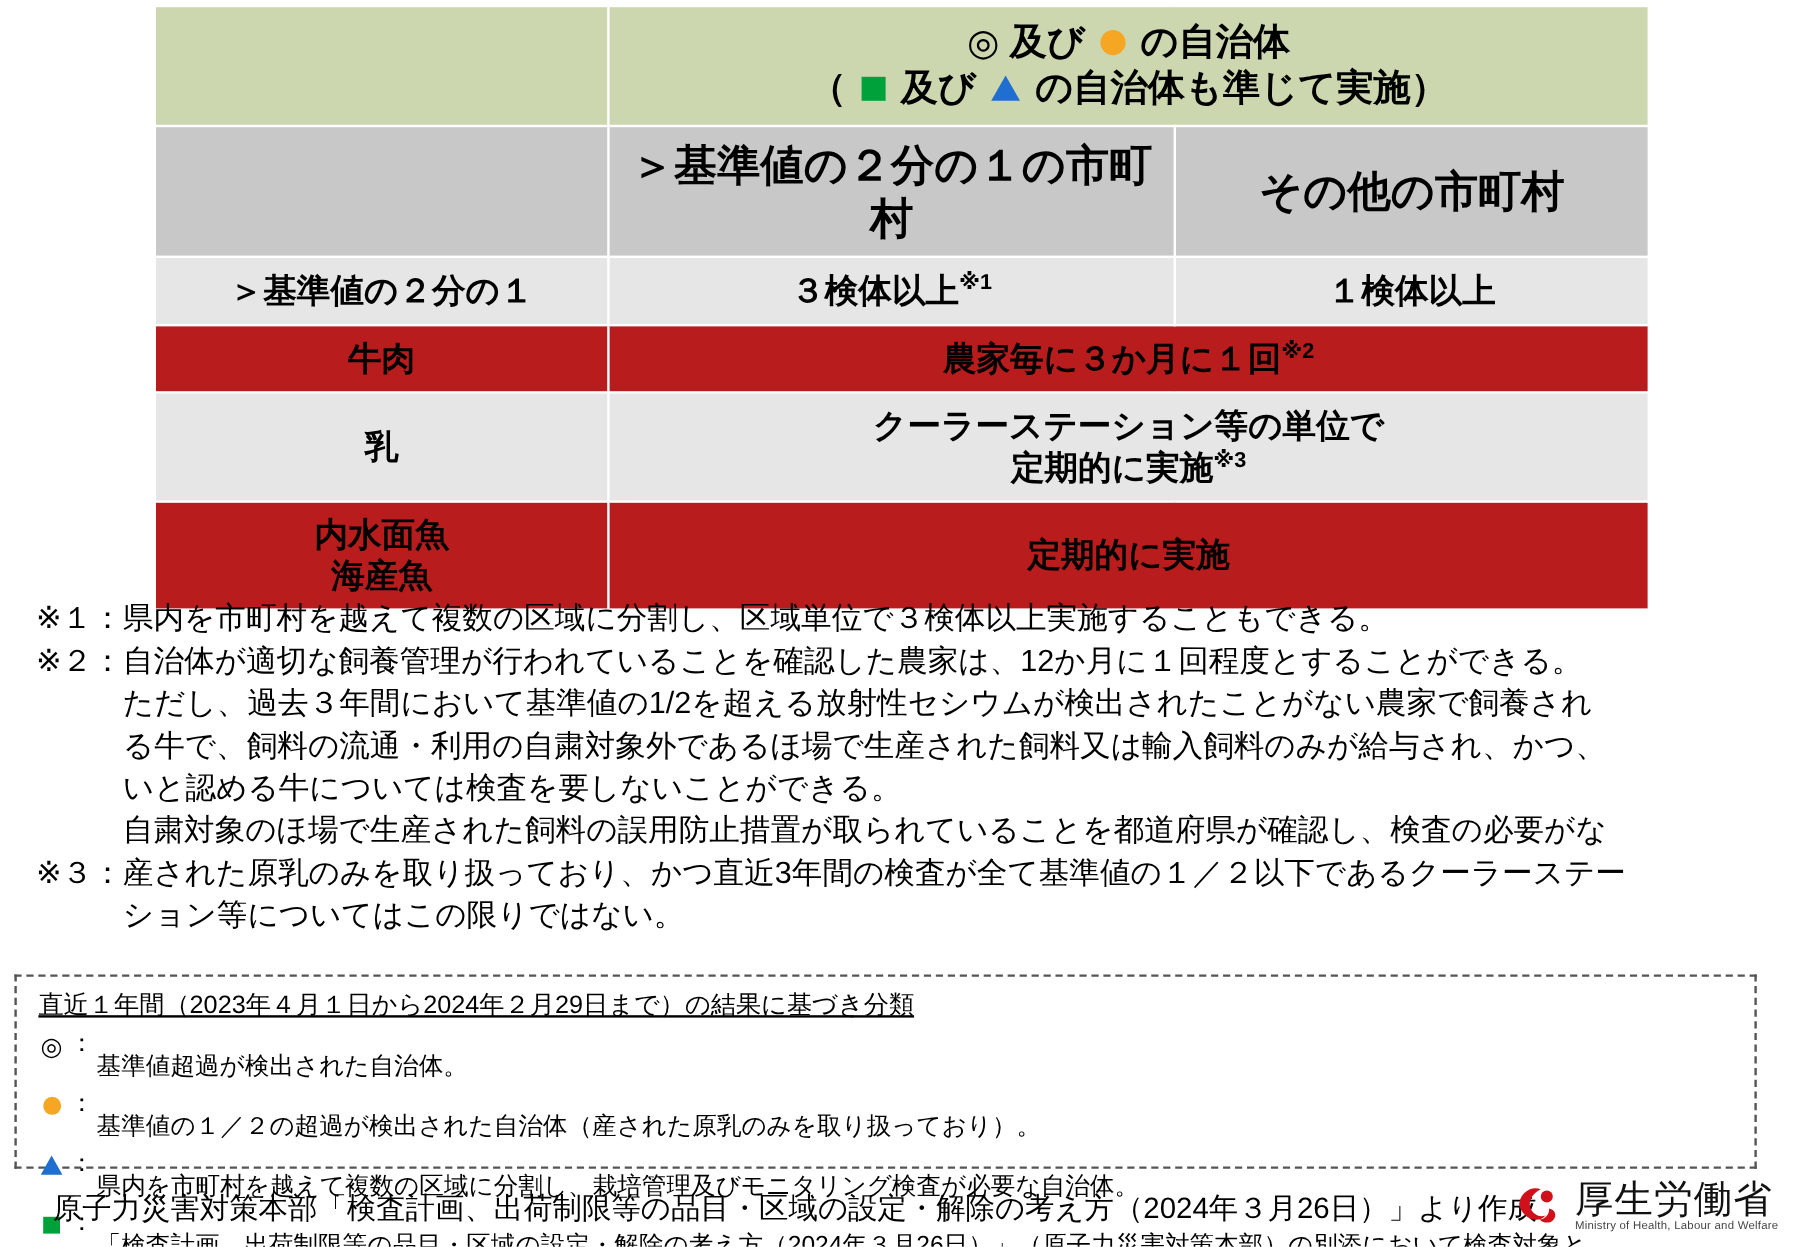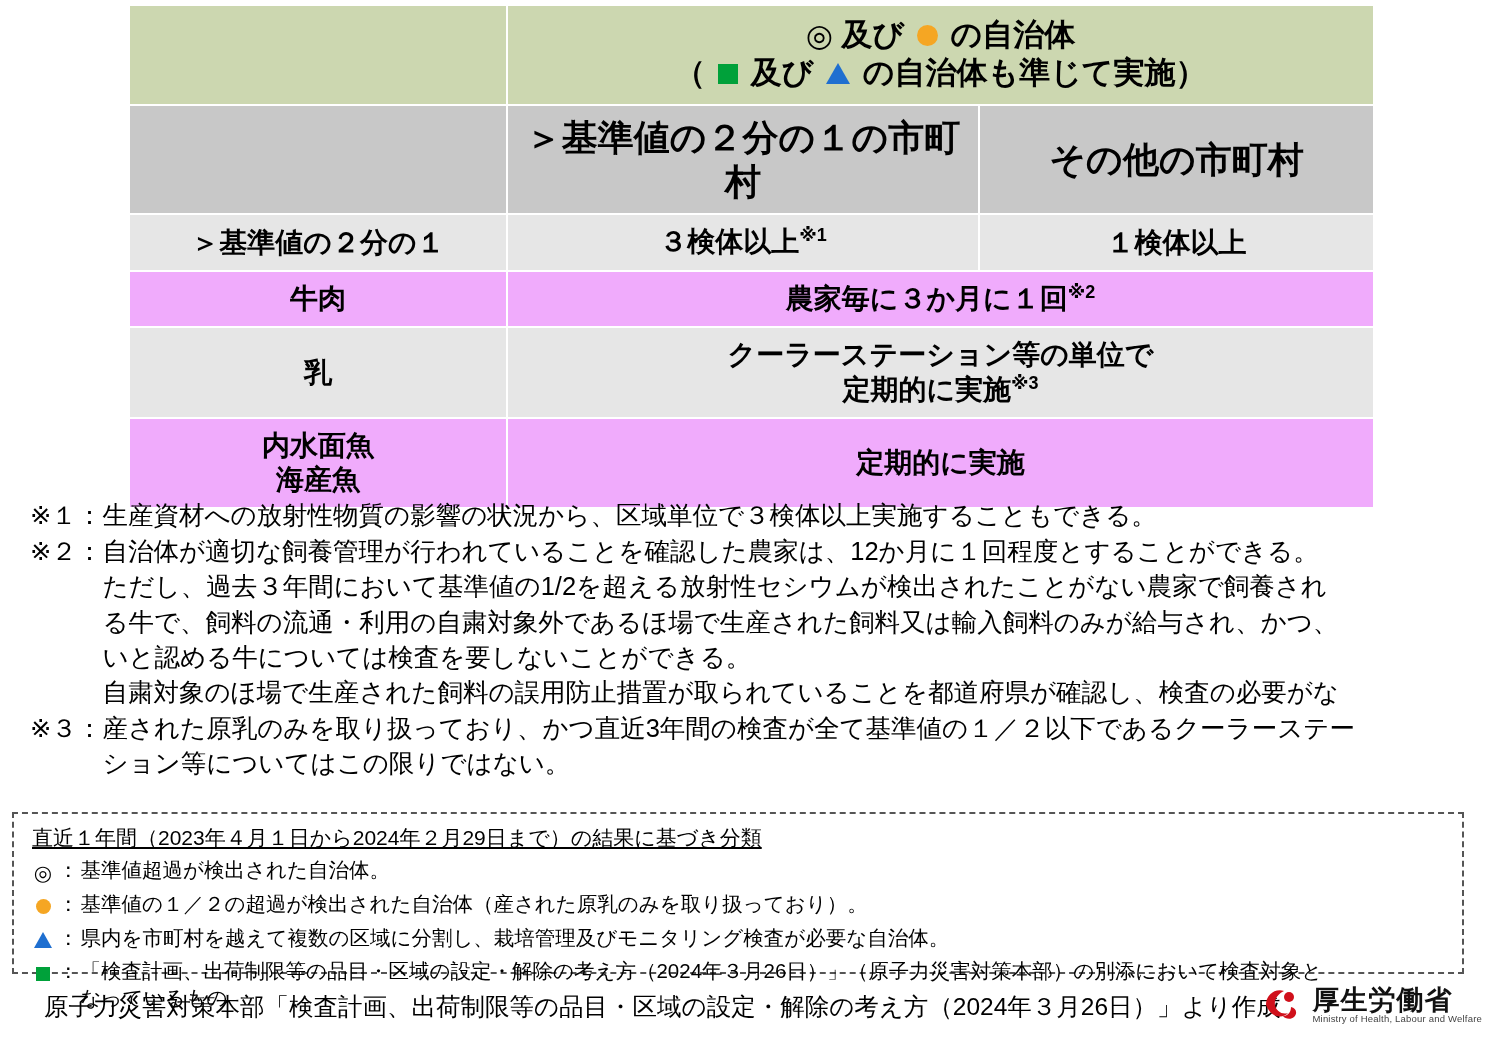--- a/index.html
+++ b/index.html
@@ -29,21 +29,21 @@
     line-height: 1.22;
   }
   .c-head {
     background: #ccd7b0;
     font-size: 31px;
     padding: 10px 6px 12px 6px;
   }
   .c-green-blank { background: #ccd7b0; }
   .c-grey-dark { background: #c8c8c8; font-size: 36px; padding: 10px 6px; }
   .c-grey-light { background: #e6e6e6; font-size: 28px; padding: 10px 6px; }
-  .c-grey-mid { background: #f0abfc; font-size: 28px; padding: 10px 6px; }
+  .c-grey-mid { background: #b91c1c; font-size: 28px; padding: 10px 6px; }
 
   .w-left { width: 378px; }
   .w-mid  { width: 472px; }
   .w-right{ width: 395px; }
 
   .mk { display: inline-block; vertical-align: -1px; }
   .mk-dbl {
     color: #000; font-size: 31px; line-height: 1;
   }
   .mk-circle {
@@ -89,40 +89,40 @@
     text-decoration: underline;
     margin: 2px 0 6px 4px;
     font-size: 21px;
   }
   .legend-row { display: flex; align-items: flex-start; margin-bottom: 4px; }
   .legend-mark {
     flex: 0 0 auto; width: 30px; text-align: center;
     padding-top: 3px;
   }
   .legend-colon { flex: 0 0 auto; padding-right: 2px; }
-  .legend-text { flex: 1 1 auto; }
+  .legend-text { flex: 1 1 auto; margin-top: 19px; }
   .lg-dbl { font-size: 21px; line-height: 1; }
   .lg-circle { display:inline-block; width: 15px; height: 15px; border-radius:50%; background:#f5a623; }
   .lg-tri { display:inline-block; width:0; height:0; border-left:9px solid transparent; border-right:9px solid transparent; border-bottom:16px solid #1f6fd0; }
   .lg-square { display:inline-block; width:14px; height:14px; background:#00a13a; }
 
   
   .footer-src {
     position: absolute;
     left: 44px; top: 990px;
     font-size: 24.5px;
   }
   .logo {
     position: absolute;
     right: 18px; top: 982px;
     display: flex; align-items: center; gap: 8px;
   }
   .logo-mark { width: 46px; height: 46px; position: relative; }
   .logo-txt { line-height: 1.05; }
-  .logo-txt .jp { font-size: 27px; font-weight: bold; letter-spacing: 1px; color:#111; }
+  .logo-txt .jp { font-size: 32px; font-weight: normal; letter-spacing: 1px; color:#111; }
   .logo-txt .en { font-size: 9.5px; color: #444; letter-spacing: .2px; }
 </style>
 </head>
 <body>
 
 <div class="page">
 
   <table class="tbl">
     <colgroup>
       <col class="w-left">
@@ -186,21 +186,21 @@
         <td class="c-grey-mid" colspan="2">定期的に実施</td>
       </tr>
     </tbody>
   </table>
 
   <div class="notes">
 
     <div class="note-row">
       <div class="note-label">※１：</div>
       <div class="note-body">
-        <div>生産資材への放射性物質の影響の状況から、区域単位で３検体以上実施することもできる。</div>
+        <div>県内を市町村を越えて複数の区域に分割し、区域単位で３検体以上実施することもできる。</div>
       </div>
     </div>
 
     <div class="note-row">
       <div class="note-label">※２：</div>
       <div class="note-body">
         <div>自治体が適切な飼養管理が行われていることを確認した農家は、12か月に１回程度とすることができる。</div>
         <div>ただし、過去３年間において基準値の1/2を超える放射性セシウムが検出されたことがない農家で飼養され</div>
         <div>る牛で、飼料の流通・利用の自粛対象外であるほ場で生産された飼料又は輸入飼料のみが給与され、かつ、</div>
         <div>いと認める牛については検査を要しないことができる。</div>

